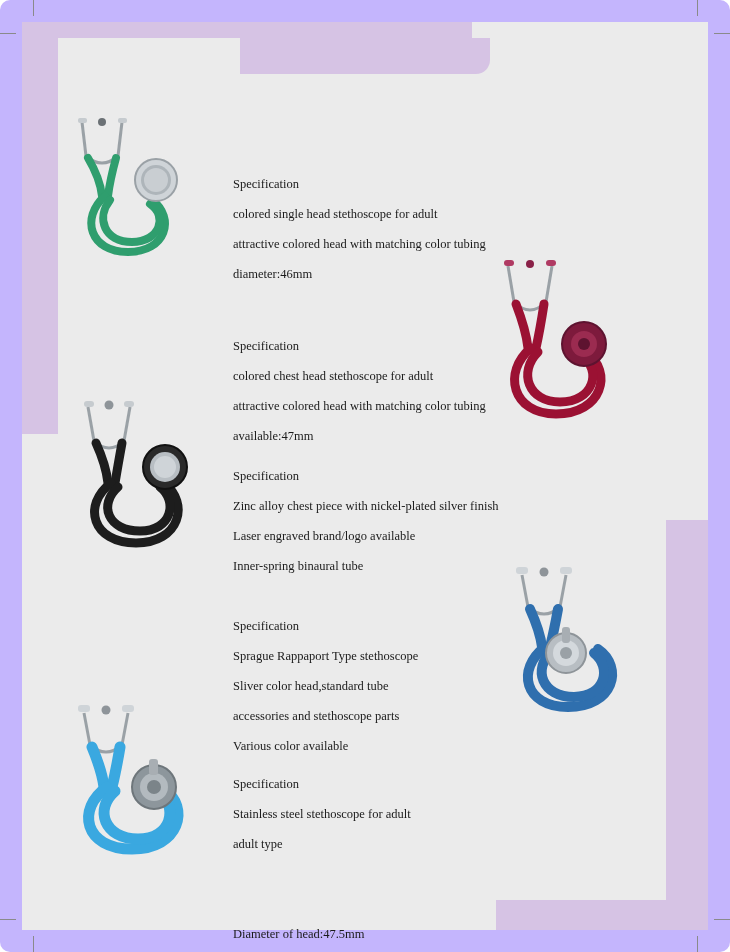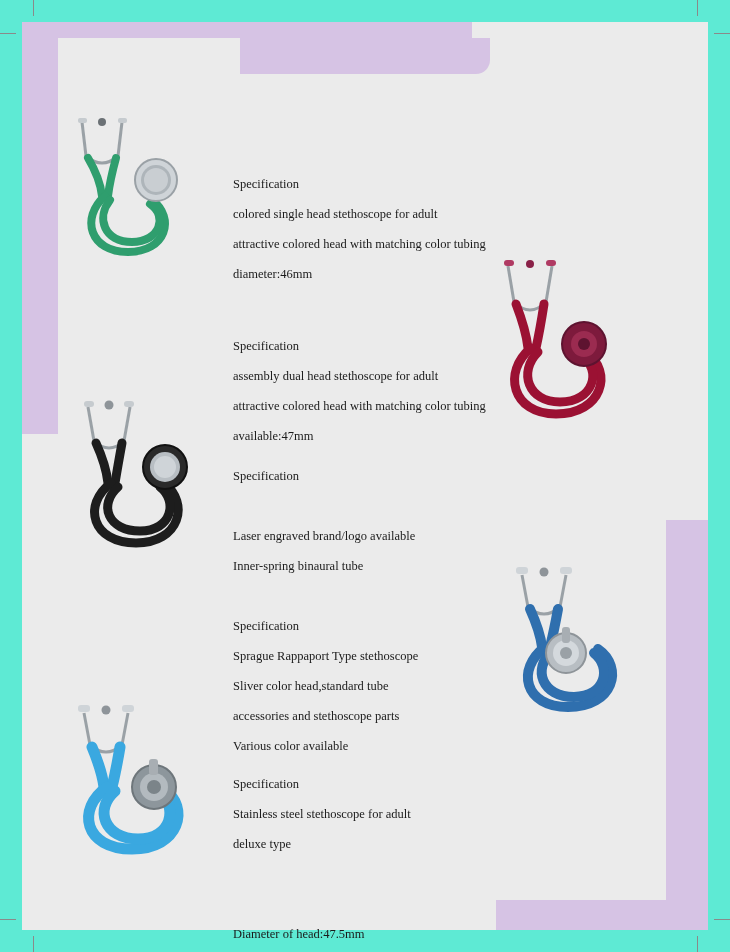--- a/index.html
+++ b/index.html
@@ -10,21 +10,22 @@
     width: 730px;
     height: 952px;
     background: #ffffff;
     font-family: "Liberation Serif", serif;
     overflow: hidden;
   }
   .page {
     position: relative;
     width: 730px;
     height: 952px;
-    background: #5eead4;
+    background: #c4b5fd;
+    border-radius: 10px;
   }
   
   .crop {
     position: absolute;
     background: #8a8a8a;
   }
   .crop.v { width: 1px; height: 16px; }
   .crop.h { height: 1px; width: 16px; }
 
   
@@ -166,21 +167,21 @@
         <path d="M48 104 C28 124 38 154 70 154 C104 154 112 122 92 108"></path>
       </g>
 
       <circle cx="94" cy="96" r="22" fill="#7d1a3c" stroke="#5e1330" stroke-width="2"></circle>
       <circle cx="94" cy="96" r="13" fill="#9b2b50"></circle>
       <circle cx="94" cy="96" r="6" fill="#5e1330"></circle>
     </svg>
   </div>
   <div class="spec" style="left:233px; top:324px; width:300px;">
     <span>Specification</span><br>
-    <span>assembly dual head stethoscope for adult</span><br>
+    <span>colored chest head stethoscope for adult</span><br>
     <span>attractive colored head with matching color tubing</span><br>
     <span>available:47mm</span>
   </div>
 
   <div class="product" style="left:68px; top:385px;">
     <svg class="prod-svg" width="165" height="165" viewBox="0 0 165 165" xmlns="http://www.w3.org/2000/svg">
       <g stroke="#9aa1a6" stroke-width="3" fill="none">
         <path d="M20 22 L26 56"></path>
         <path d="M62 22 L56 56"></path>
         <path d="M26 56 Q41 70 56 56"></path>
@@ -194,21 +195,21 @@
         <path d="M43 98 C14 120 24 158 68 158 C112 158 122 118 96 98"></path>
         <path d="M50 102 C30 120 40 146 72 146 C104 146 110 116 92 102"></path>
       </g>
       <circle cx="97" cy="82" r="22" fill="#2a2a2a" stroke="#111" stroke-width="2"></circle>
       <circle cx="97" cy="82" r="15" fill="#b8bec3"></circle>
       <circle cx="97" cy="82" r="11" fill="#cfd4d8"></circle>
     </svg>
   </div>
   <div class="spec" style="left:233px; top:454px; width:320px;">
     <span>Specification</span><br>
-    <br>
+    <span>Zinc alloy chest piece with nickel-plated silver finish</span><br>
     <span>Laser engraved brand/logo available</span><br>
     <span>Inner-spring binaural tube</span><br>
   </div>
 
   <div class="product" style="left:500px; top:555px;">
     <svg class="prod-svg" width="165" height="160" viewBox="0 0 165 160" xmlns="http://www.w3.org/2000/svg">
       <g stroke="#9aa1a6" stroke-width="3" fill="none">
         <path d="M22 20 L28 52"></path>
         <path d="M66 20 L60 52"></path>
         <path d="M28 52 Q44 66 60 52"></path>
@@ -255,19 +256,19 @@
       </g>
       <circle cx="94" cy="92" r="22" fill="#8d969c" stroke="#6e767b" stroke-width="2"></circle>
       <circle cx="94" cy="92" r="14" fill="#b3babf"></circle>
       <circle cx="94" cy="92" r="7" fill="#7b8489"></circle>
       <rect x="89" y="64" width="9" height="16" rx="3" fill="#a8aeb3"></rect>
     </svg>
   </div>
   <div class="spec" style="left:233px; top:762px; width:340px;">
     <span>Specification</span><br>
     <span>Stainless steel stethoscope for adult</span><br>
-    <span>deluxe type</span><br>
+    <span>adult type</span><br>
     <br>
     <br>
     <span>Diameter of head:47.5mm</span>
   </div>
 
 </div>
 
 </body></html>

